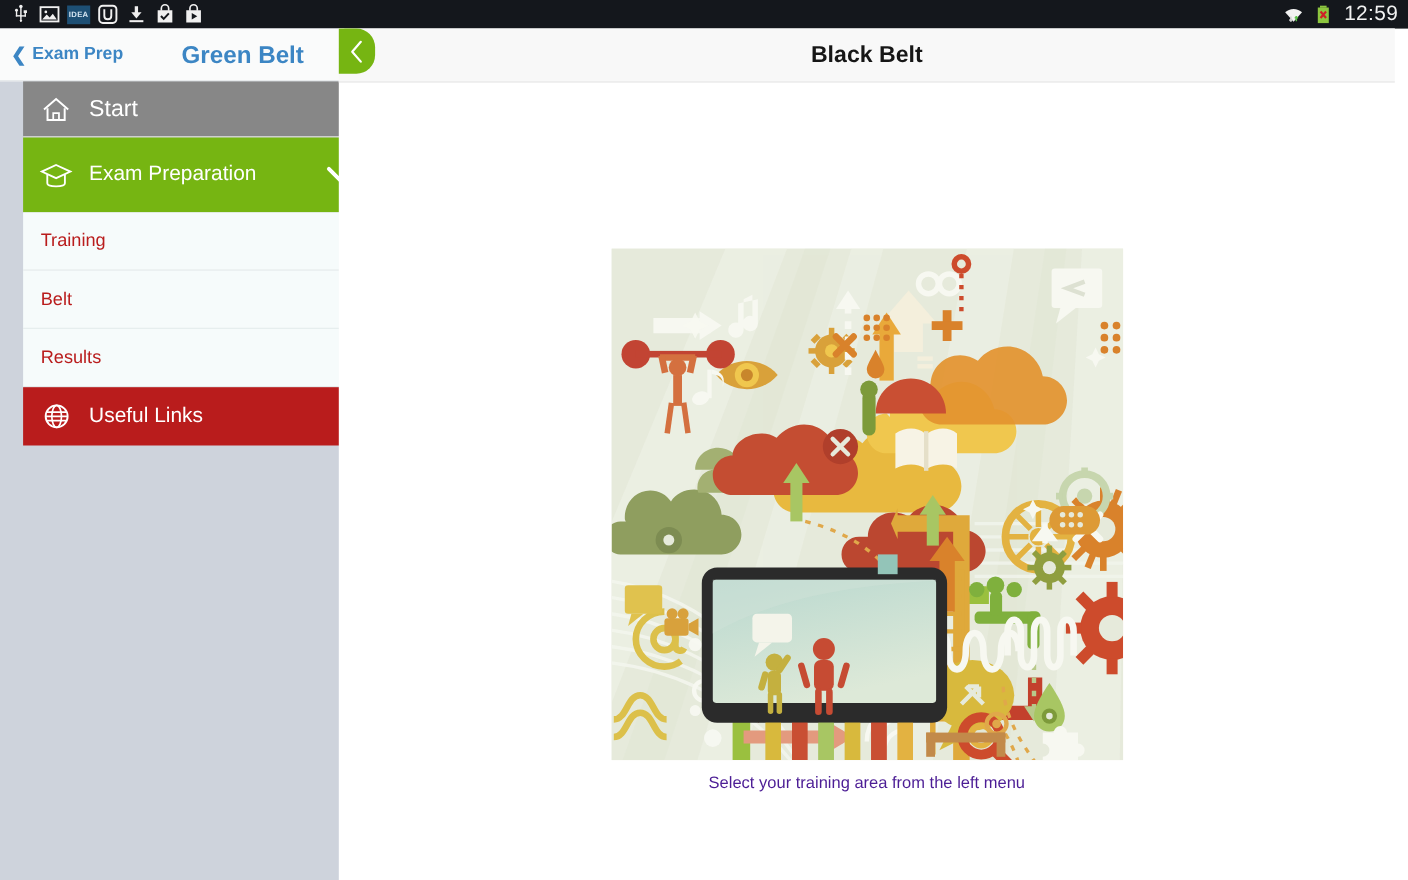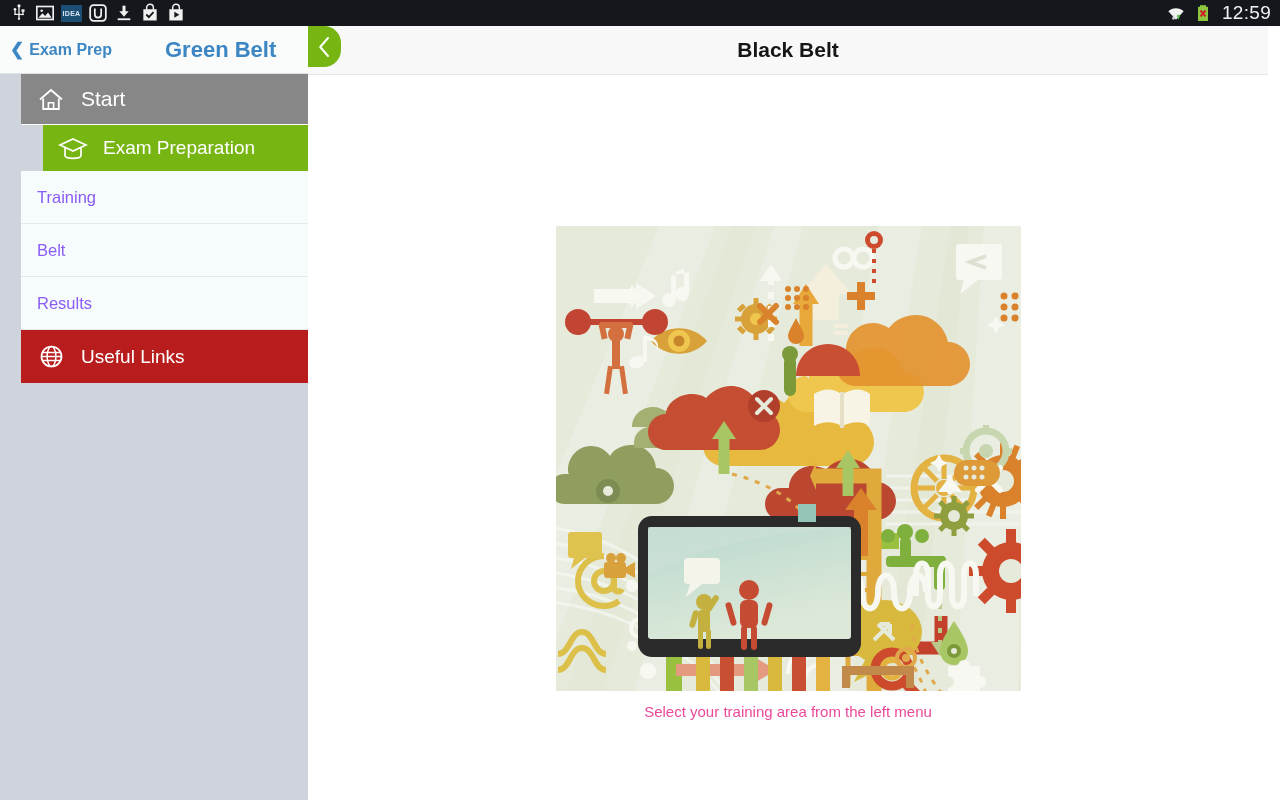--- a/index.html
+++ b/index.html
@@ -66,36 +66,36 @@
   .m-row {
     position: relative; width: 313px;
     display: flex; align-items: center;
     cursor: pointer;
   }
   .m-start {
     height: 51px; background: #878787;
     border-bottom: 1px solid #ffffff;
   }
   .m-section {
-    height: 46px; background: #76b512; margin-left: 22px;
+    height: 68px; background: #76b512;
   }
   .m-sub {
     height: 53px; background: #f6fbfb;
     border-bottom: 1px solid #e4eaea;
   }
   .m-useful {
     height: 53px; background: #b91c1c;
   }
   .m-ico {
     width: 60px; display: flex; align-items: center; justify-content: center;
     flex: 0 0 60px;
   }
   .m-label { font-size: 19px; color: #ffffff; }
   .m-label.start { font-size: 21px; }
-  .m-sub .m-label { color: #8b5cf6; font-size: 16.5px; padding-left: 16px; }
+  .m-sub .m-label { color: #b91c1c; font-size: 16.5px; padding-left: 16px; }
   .m-chev-r {
     position: absolute; right: 13px; top: 50%;
     transform: translateY(-50%);
     color: #b9bfbf; font-size: 27px; font-weight: 300; line-height: 1;
   }
   .m-chev-d {
     position: absolute; right: 12px; top: 50%;
     transform: translateY(-50%);
   }
 
@@ -127,21 +127,21 @@
     position: relative; width: 960px; height: 725px;
     display: flex; flex-direction: column;
     align-items: center; padding-top: 151px;
   }
   .illus {
     position: relative; width: 465px; height: 465px;
     overflow: hidden;
     background: #e4e9da;
   }
   .caption {
-    margin-top: 12px; font-size: 15px; color: #ec4899;
+    margin-top: 12px; font-size: 15px; color: #4c1d95;
   }
   svg { display: block; }
 </style>
 </head>
 <body>
 
 <div id="app">
 
   <div class="statusbar">
     <div class="sb-left">

